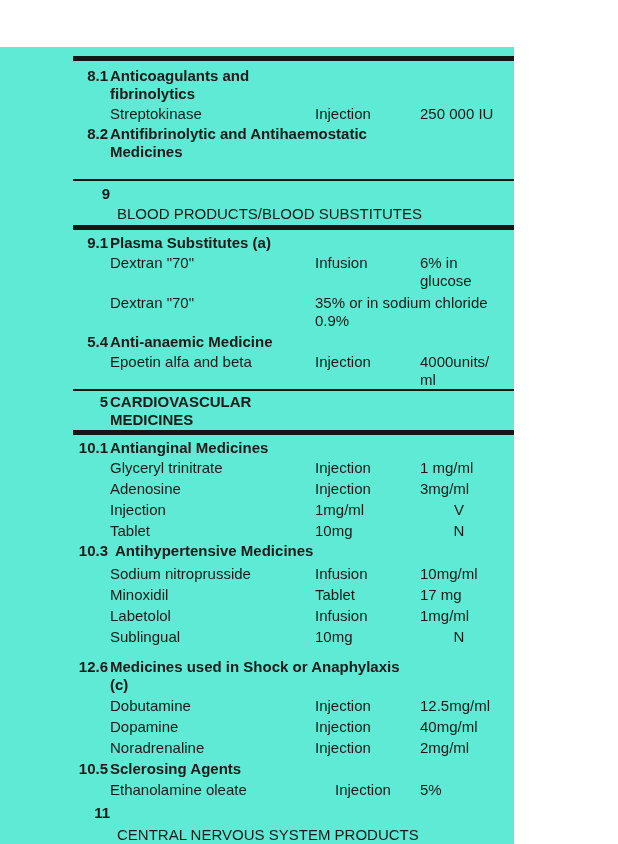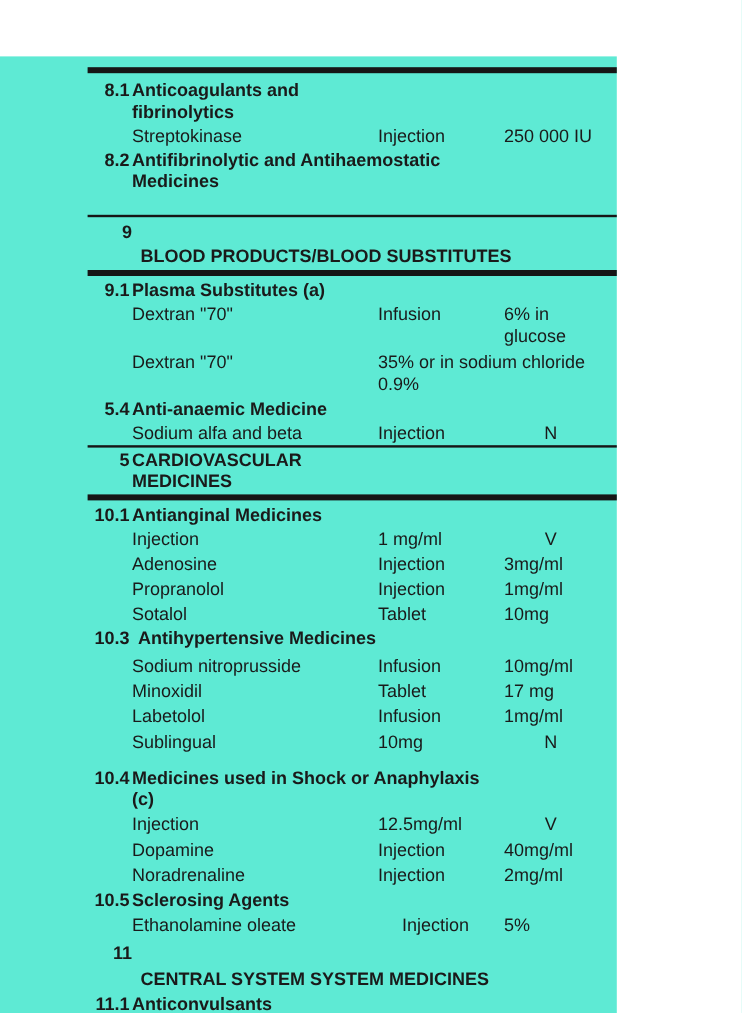--- a/index.html
+++ b/index.html
@@ -22,21 +22,21 @@
   .row{display:grid;grid-template-columns:37px 205px 105px 78px 51px;align-items:start;}
   .c-num{text-align:right;padding-right:2px;font-weight:700;white-space:pre;}
   .c-name{white-space:pre;}
   .c-form{white-space:pre;}
   .c-strength{text-align:left;white-space:pre-line;}
   .c-vital{text-align:center;white-space:pre;}
   .c-title{grid-column:2/6;font-weight:700;white-space:pre-line;}
   .c-span{grid-column:3/5;white-space:pre-line;}
   .form-indent .c-form{padding-left:20px;}
   .chapter .c-num{display:block;width:37px;padding-right:2px;}
-  .chapter-title{font-weight:700;margin-top:2px;padding-left:44px;white-space:pre-line;}
+  .chapter-title{font-weight:400;margin-top:2px;padding-left:44px;white-space:pre-line;}
 </style>
 </head>
 <body>
 
 <div id="page">
   <div id="doc">
 
     <div class="rule thick" style="margin-top:9px"></div>
 
     <div class="row heading" style="margin-top:6px">
@@ -90,67 +90,68 @@
       <span class="c-vital">N</span>
     </div>
 
     <div class="row heading" style="margin-top:3px">
       <span class="c-num">5.4</span>
       <span class="c-title">Anti-anaemic Medicine</span>
     </div>
 
     <div class="row drug" style="margin-top:2px">
       <span class="c-num"></span>
-      <span class="c-name">Sodium alfa and beta</span>
-      <span class="c-form">Injection</span>
+      <span class="c-name">Epoetin alfa and beta</span>
+      <span class="c-form">Injection</span>
+      <span class="c-strength">4000units/
+ml</span>
       <span class="c-vital">N</span>
     </div>
 
     <div class="rule thin" style="margin-top:0"></div>
 
     <div class="row heading" style="margin-top:2px">
       <span class="c-num">5</span>
       <span class="c-title">CARDIOVASCULAR
 MEDICINES</span>
     </div>
 
     <div class="rule thick" style="margin-top:1px"></div>
 
     <div class="row heading" style="margin-top:4px">
       <span class="c-num">10.1</span>
       <span class="c-title">Antianginal Medicines</span>
     </div>
 
     <div class="row drug" style="margin-top:2px">
       <span class="c-num"></span>
+      <span class="c-name">Glyceryl trinitrate</span>
       <span class="c-form">Injection</span>
       <span class="c-strength">1 mg/ml</span>
       <span class="c-vital">V</span>
     </div>
 
 
     <div class="row drug" style="margin-top:3px">
       <span class="c-num"></span>
       <span class="c-name">Adenosine</span>
       <span class="c-form">Injection</span>
       <span class="c-strength">3mg/ml</span>
       <span class="c-vital">N</span>
     </div>
 
     <div class="row drug" style="margin-top:3px">
       <span class="c-num"></span>
-      <span class="c-name">Propranolol</span>
       <span class="c-form">Injection</span>
       <span class="c-strength">1mg/ml</span>
       <span class="c-vital">V</span>
     </div>
 
     <div class="row drug" style="margin-top:3px">
       <span class="c-num"></span>
-      <span class="c-name">Sotalol</span>
       <span class="c-form">Tablet</span>
       <span class="c-strength">10mg</span>
       <span class="c-vital">N</span>
     </div>
 
     <div class="row heading" style="margin-top:2px">
       <span class="c-num">10.3</span>
       <span class="c-title" style="padding-left:5px">Antihypertensive Medicines</span>
     </div>
 
@@ -179,27 +180,28 @@
     </div>
 
     <div class="row drug" style="margin-top:3px">
       <span class="c-num"></span>
       <span class="c-form">Sublingual</span>
       <span class="c-strength">10mg</span>
       <span class="c-vital">N</span>
     </div>
 
     <div class="row heading" style="margin-top:12px">
-      <span class="c-num">10.4</span>
+      <span class="c-num">12.6</span>
       <span class="c-title">Medicines used in Shock or Anaphylaxis
 (c)</span>
     </div>
 
     <div class="row drug" style="margin-top:3px">
       <span class="c-num"></span>
+      <span class="c-name">Dobutamine</span>
       <span class="c-form">Injection</span>
       <span class="c-strength">12.5mg/ml</span>
       <span class="c-vital">V</span>
     </div>
 
     <div class="row drug" style="margin-top:3px">
       <span class="c-num"></span>
       <span class="c-name">Dopamine</span>
       <span class="c-form">Injection</span>
       <span class="c-strength">40mg/ml</span>
@@ -222,21 +224,21 @@
     <div class="row drug form-indent" style="margin-top:3px">
       <span class="c-num"></span>
       <span class="c-name">Ethanolamine oleate</span>
       <span class="c-form">Injection</span>
       <span class="c-strength">5%</span>
       <span class="c-vital">N</span>
     </div>
 
     <div class="chapter" style="margin-top:5px">
       <span class="c-num">11</span>
-      <div class="chapter-title" style="margin-top:4px">CENTRAL SYSTEM SYSTEM MEDICINES</div>
+      <div class="chapter-title" style="margin-top:4px">CENTRAL NERVOUS SYSTEM PRODUCTS</div>
     </div>
 
     <div class="row heading" style="margin-top:3px">
       <span class="c-num">11.1</span>
       <span class="c-title">Anticonvulsants</span>
     </div>
 
   </div>
 </div>
 

